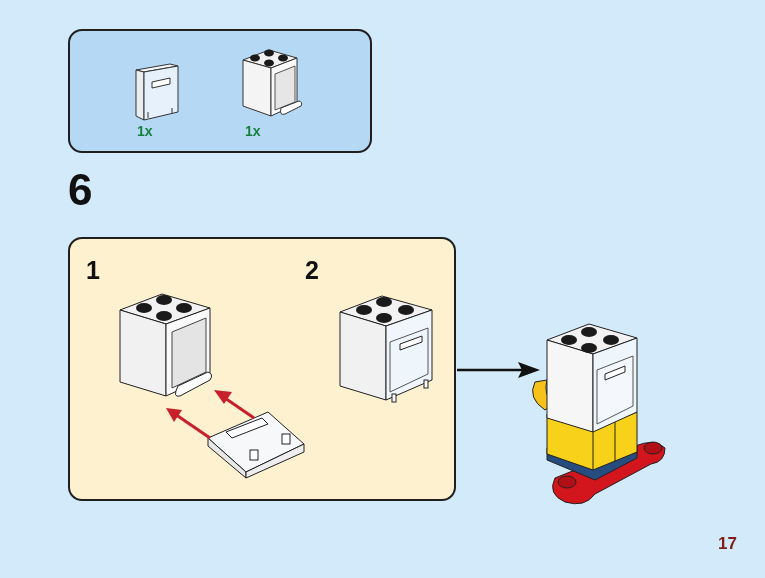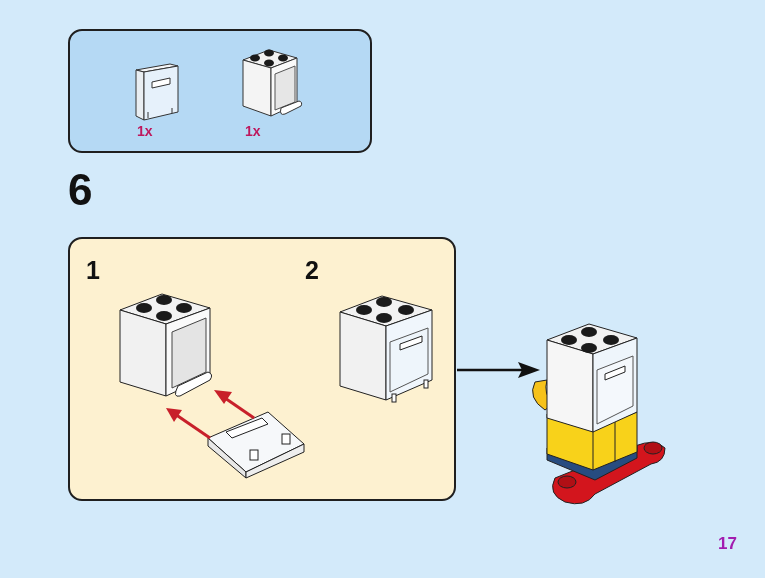--- a/index.html
+++ b/index.html
@@ -1,22 +1,22 @@
 <!DOCTYPE html>
 <html><head>
 <meta charset="utf-8">
 <style>
   html,body{margin:0;padding:0;}
   body{width:765px;height:578px;background:#d3eafa;position:relative;overflow:hidden;font-family:"Liberation Sans",sans-serif;}
   .parts-box{position:absolute;left:68px;top:29px;width:304px;height:124px;background:#b5d9f4;border:2px solid #1f1f1f;border-radius:14px;box-sizing:border-box;}
-  .qty{position:absolute;font-weight:bold;font-size:14px;color:#be185d;}
+  .qty{position:absolute;font-weight:bold;font-size:14px;color:#15803d;}
   .step-num{position:absolute;left:68px;top:168px;font-weight:bold;font-size:44px;color:#111;line-height:1;}
   .substep-box{position:absolute;left:68px;top:237px;width:388px;height:264px;background:#fdf1d0;border:2px solid #1f1f1f;border-radius:14px;box-sizing:border-box;}
   .sub-num{position:absolute;font-weight:bold;font-size:25px;color:#111;line-height:1;}
-  .page-num{position:absolute;right:28px;top:534px;font-weight:bold;font-size:17px;color:#a21caf;}
+  .page-num{position:absolute;right:28px;top:534px;font-weight:bold;font-size:17px;color:#7f1d1d;}
   svg{position:absolute;overflow:visible;}
 </style>
 </head>
 <body>
 
 <div class="parts-box"></div>
 
 <svg style="left:134px;top:62px;" width="48" height="60" viewBox="0 0 48 60">
   <polygon points="2,8 36,2 44,4 10,10" fill="#f4f6f8" stroke="#333" stroke-width="1"></polygon>
   <polygon points="2,8 10,10 10,58 2,54" fill="#e9eef2" stroke="#333" stroke-width="1"></polygon>

